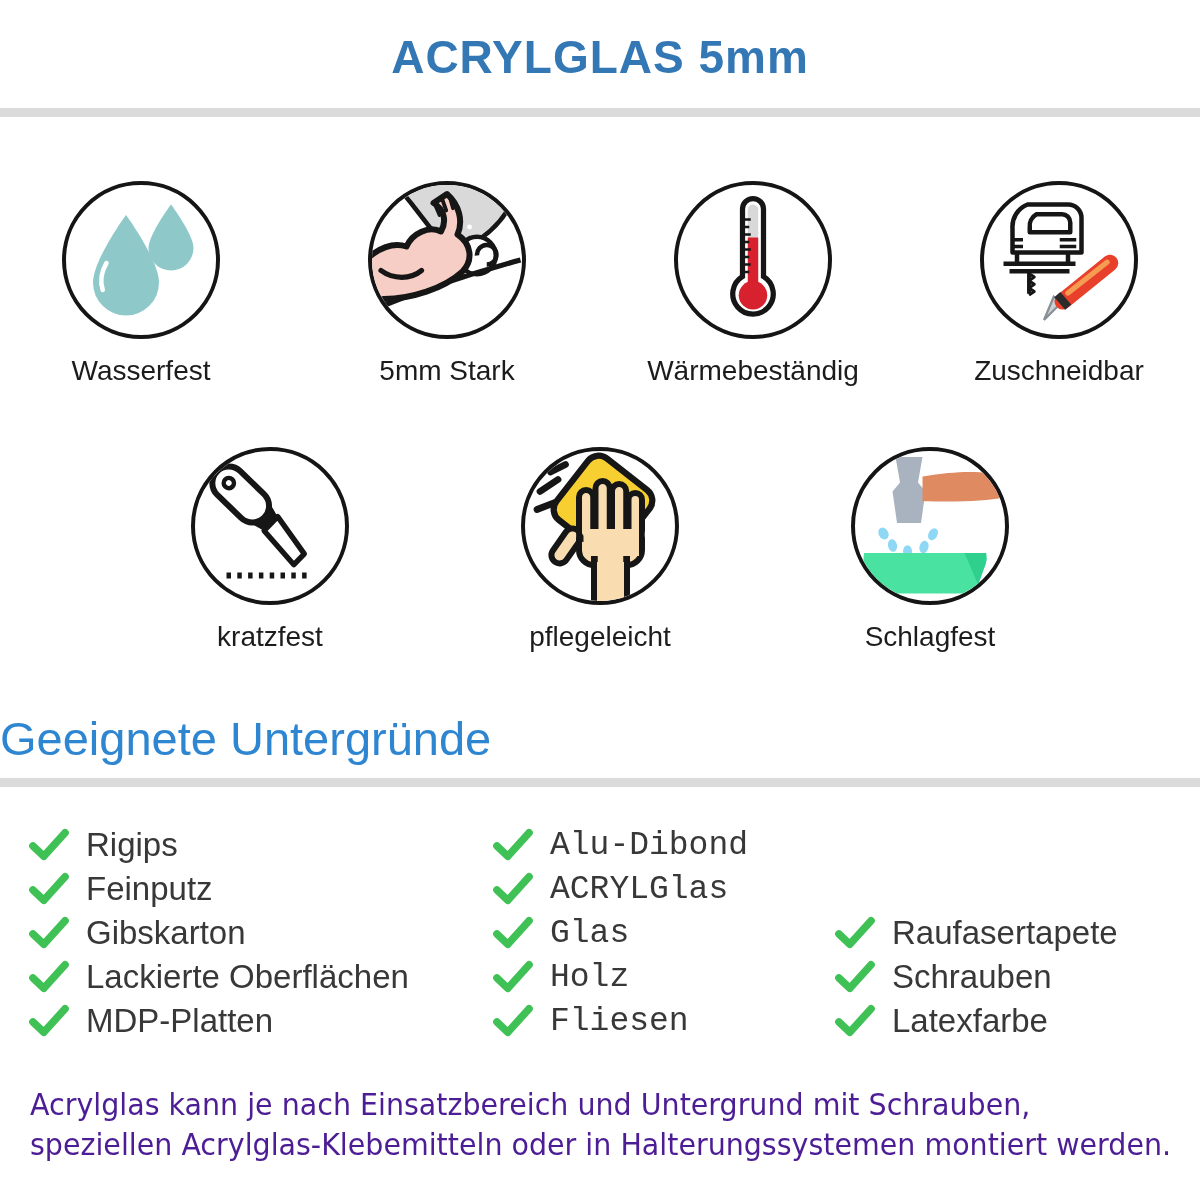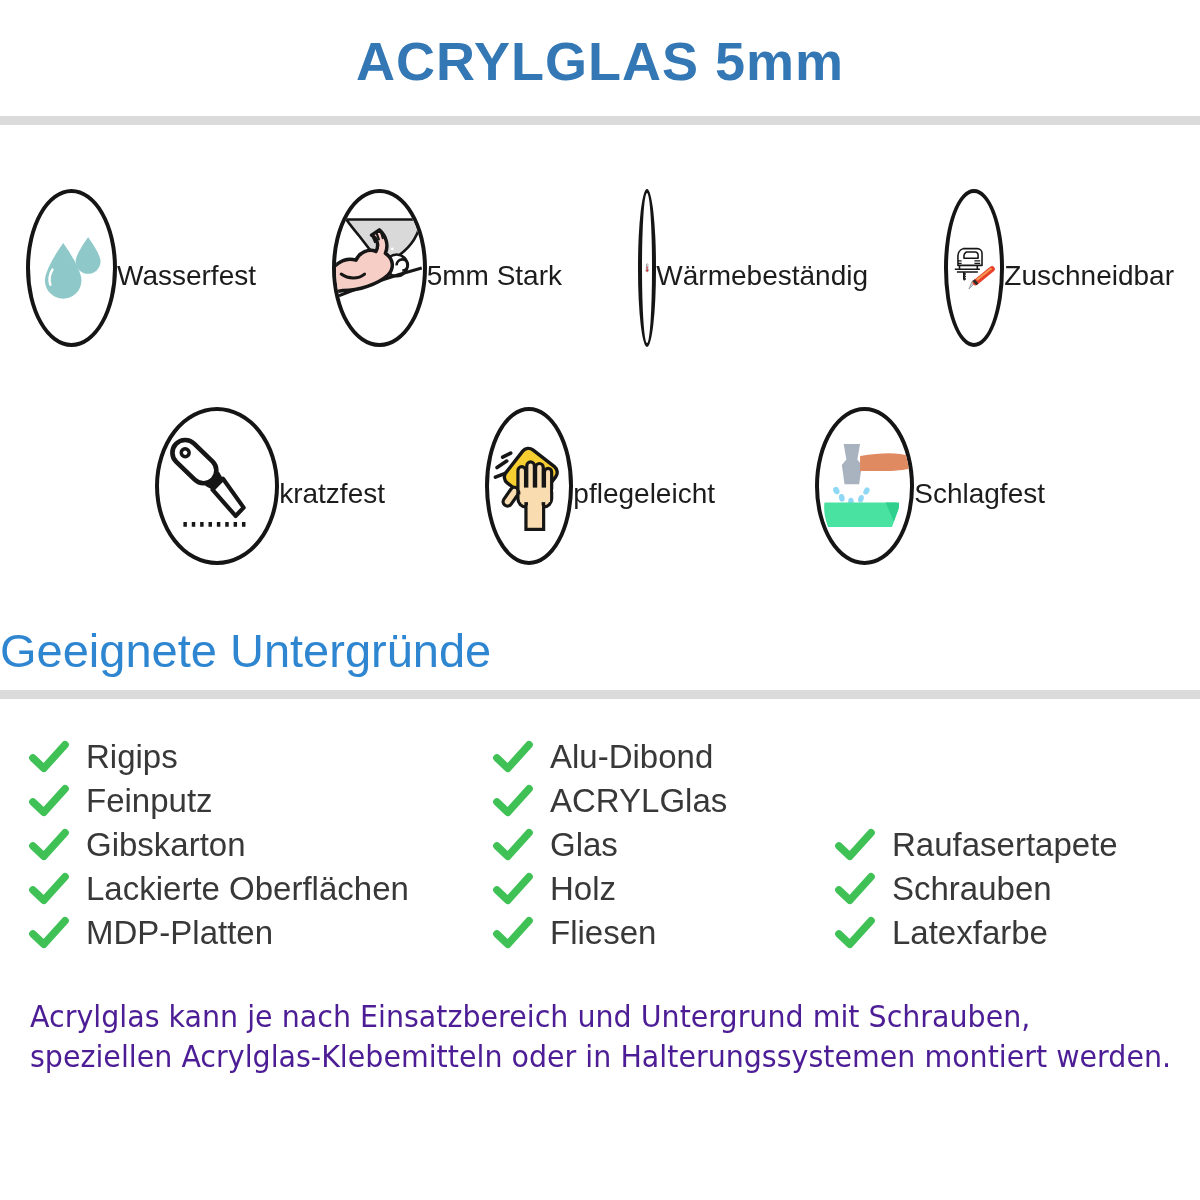--- a/index.html
+++ b/index.html
@@ -5,50 +5,50 @@
   html,body{margin:0;padding:0;}
   body{
     width:1200px;height:1200px;background:#ffffff;overflow:hidden;
     font-family:"Liberation Sans",sans-serif;
     -webkit-font-smoothing:antialiased;
   }
   .page{width:1200px;height:1200px;display:flex;flex-direction:column;}
 
   .title{
     margin-top:30px;text-align:center;
-    font-size:54px;font-weight:600;letter-spacing:1px;color:#3377b5;
+    font-size:46px;font-weight:600;letter-spacing:1px;color:#3377b5;
   }
   .divider{width:1200px;height:9px;background:#dbdbdb;}
   .divider1{margin-top:24px;}
   .divider2{margin-top:12px;}
 
   .feature-row{display:flex;justify-content:center;}
   .row1{margin-top:64px;gap:76px;}
   .row2{margin-top:60px;gap:100px;}
-  .feature{width:230px;display:flex;flex-direction:row;align-items:center;}
+  .feature{width:230px;display:flex;flex-direction:column;align-items:center;}
   .circle{
     width:150px;height:150px;border:4.5px solid #151515;border-radius:50%;
     background:#fff;overflow:hidden;position:relative;
   }
   .circle svg{position:absolute;top:0;left:0;width:100%;height:100%;}
   .feature-label{
     margin-top:16px;font-size:28px;font-weight:500;color:#1c1c1c;white-space:nowrap;
   }
 
   .subheading{
     margin-top:58px;text-align:left;
     font-size:47px;font-weight:500;color:#2e86d1;
   }
 
   .checklist{
     display:flex;margin-top:36px;padding:0 20px;align-items:flex-end;
   }
   .check-col{list-style:none;margin:0;padding:0;}
   .col-1{width:472px;padding-left:8px;box-sizing:border-box;}
-  .col-2{width:342px;}
+  .col-2{width:342px;font-family:Liberation Mono, monospace;}
   .col-3{flex:1;}
   .check-col li{
     display:flex;align-items:center;gap:16px;height:44px;
     font-size:33px;font-weight:500;color:#383838;white-space:nowrap;
   }
   .check-icon{flex:0 0 auto;}
 
   .footer{
     margin-top:42px;padding-left:30px;color:#4c1d95;
     font-family:"DejaVu Sans",sans-serif;font-size:30px;line-height:40px;

